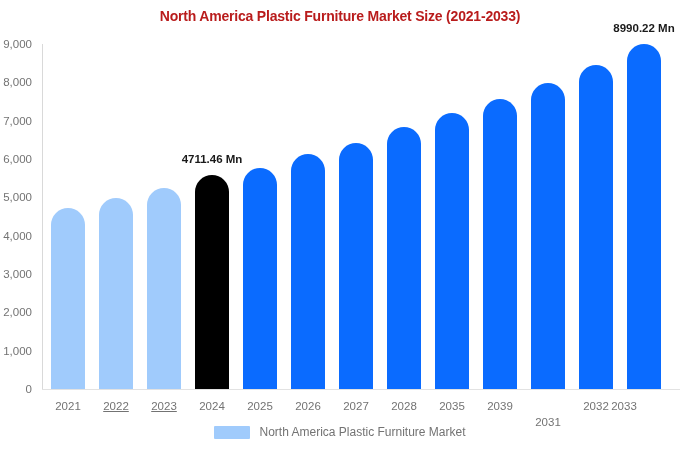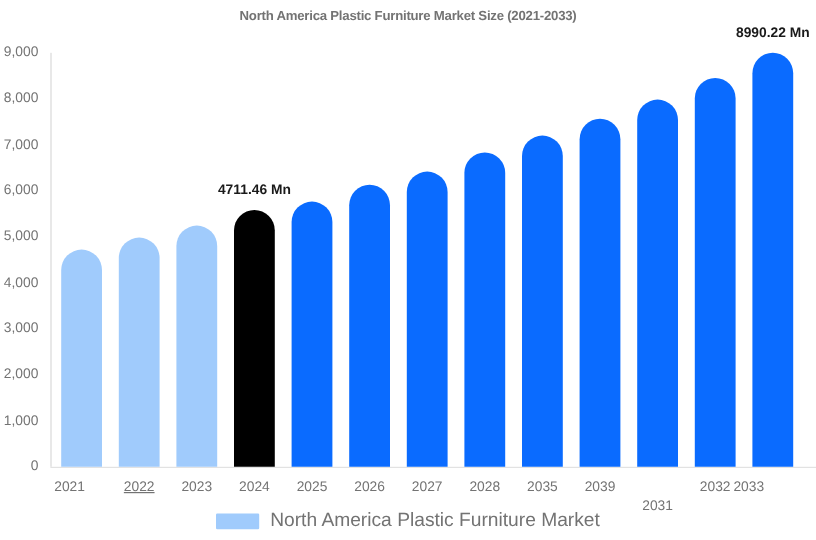--- a/index.html
+++ b/index.html
@@ -22,23 +22,23 @@
     height: 450px;
   }
 
   
   #chart-title {
     position: absolute;
     left: 0;
     top: 8px;
     width: 680px;
     text-align: center;
-    font-size: 11px;
+    font-size: 14px;
     font-weight: bold;
-    color: #737373;
+    color: #b91c1c;
     letter-spacing: -0.2px;
     white-space: nowrap;
   }
 
   
   #plot-area {
     position: absolute;
     left: 42px;
     top: 44px;
     width: 638px;
@@ -113,21 +113,21 @@
     align-items: center;
     gap: 9px;
   }
   #legend-swatch {
     width: 36px;
     height: 13px;
     border-radius: 1px;
     flex: none;
   }
   #legend-label {
-    font-size: 16px;
+    font-size: 12px;
     color: #737373;
     white-space: nowrap;
   }
 </style>
 </head>
 <body>
 
 <div id="chart-root">
 
   <div id="chart-title">North America Plastic Furniture Market Size (2021-2033)</div>
@@ -158,23 +158,23 @@
       <div class="bar" style="left: 297px; height: 246.1px; background: rgb(10, 107, 255);"></div>
       <div class="bar" style="left: 345px; height: 262.2px; background: rgb(10, 107, 255);"></div>
       <div class="bar" style="left: 393px; height: 275.617px; background: rgb(10, 107, 255);"></div>
       <div class="bar" style="left: 441px; height: 290.183px; background: rgb(10, 107, 255);"></div>
       <div class="bar" style="left: 489px; height: 306.283px; background: rgb(10, 107, 255);"></div>
       <div class="bar" style="left: 537px; height: 323.533px; background: rgb(10, 107, 255);"></div>
       <div class="bar" style="left: 585px; height: 344.625px; background: rgb(10, 107, 255);"></div>
     </div>
 
   <div id="x-ticks">
-      <div class="x-tick" style="left: 28px;">2021</div>
+      <div class="x-tick" style="left: 38px;">2021</div>
       <div class="x-tick" style="left: 86px; text-decoration: underline;">2022</div>
-      <div class="x-tick" style="left: 134px;">2023</div>
+      <div class="x-tick" style="left: 134px; text-decoration: underline;">2023</div>
       <div class="x-tick" style="left: 182px; text-align: center;">2024</div>
       <div class="x-tick" style="left: 230px;">2025</div>
       <div class="x-tick" style="left: 278px;">2026</div>
       <div class="x-tick" style="left: 326px;">2027</div>
       <div class="x-tick" style="left: 374px;">2028</div>
       <div class="x-tick" style="left: 422px;">2035</div>
       <div class="x-tick" style="left: 470px;">2039</div>
       <div class="x-tick" style="left: 518px; margin-top: 16px;">2031</div>
       <div class="x-tick" style="left: 566px;">2032</div>
       <div class="x-tick" style="left: 594px;">2033</div>

